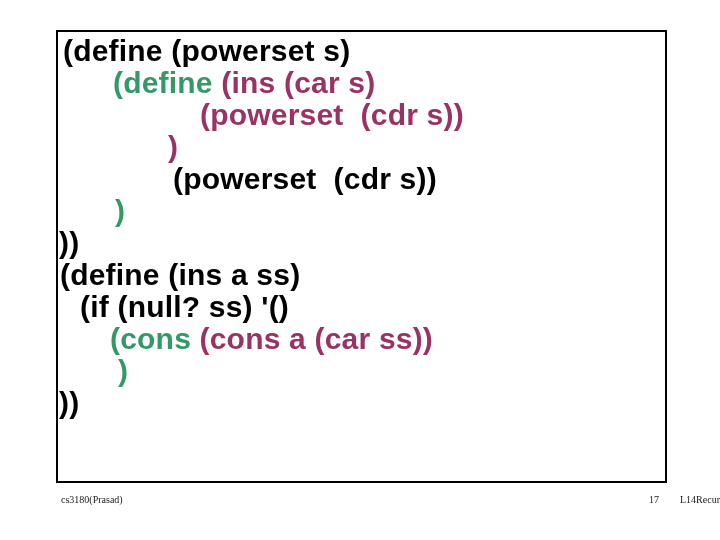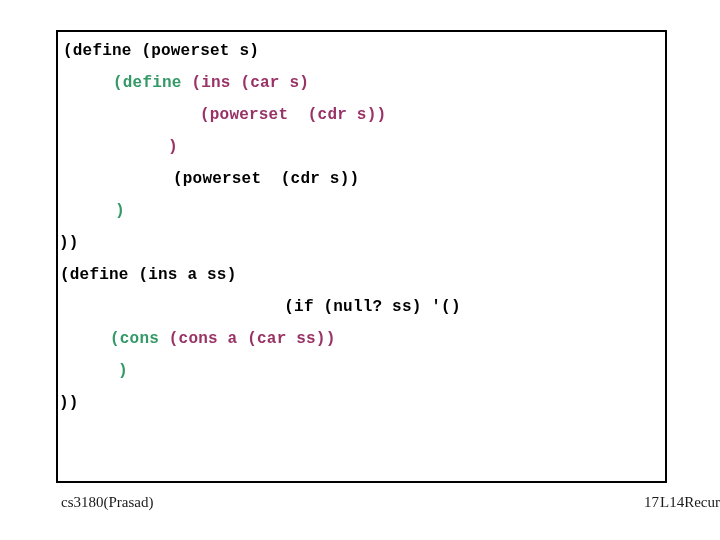--- a/index.html
+++ b/index.html
@@ -21,35 +21,35 @@
     top: 30px;
     width: 607px;
     height: 446px;
     border: 2px solid #000000;
     background: #ffffff;
     padding-top: 3px;
     overflow: hidden;
   }
   .code-line {
     white-space: pre;
-    font-family: Liberation Mono, monospace;
+    font-family: Liberation Sans, sans-serif;
     font-weight: bold;
-    font-size: 16px;
+    font-size: 30px;
     line-height: 32px;
     letter-spacing: 0.2px;
     color: #000000;
   }
   .footer {
     position: absolute;
     left: 0;
     top: 494px;
     width: 720px;
     height: 22px;
     font-family: "Liberation Serif", serif;
-    font-size: 15px;
+    font-size: 10px;
     color: #1a1a1a;
   }
   .footer-course {
     position: absolute;
     left: 61px;
     top: 0;
   }
   .footer-lecture {
     position: absolute;
     left: 0;
@@ -70,21 +70,21 @@
 
   <div class="code-box" id="code-box">
       <div class="code-line" style="margin-left: 5px;"><span style="color: rgb(0, 0, 0);">(define (powerset s)</span></div>
       <div class="code-line" style="margin-left: 55px;"><span style="color: rgb(51, 153, 102);">(define </span><span style="color: rgb(153, 51, 102);">(ins (car s)</span></div>
       <div class="code-line" style="margin-left: 142px;"><span style="color: rgb(153, 51, 102);">(powerset  (cdr s))</span></div>
       <div class="code-line" style="margin-left: 110px;"><span style="color: rgb(153, 51, 102);">)</span></div>
       <div class="code-line" style="margin-left: 115px;"><span style="color: rgb(0, 0, 0);">(powerset  (cdr s))</span></div>
       <div class="code-line" style="margin-left: 57px;"><span style="color: rgb(51, 153, 102);">)</span></div>
       <div class="code-line" style="margin-left: 1px;"><span style="color: rgb(0, 0, 0);">))</span></div>
       <div class="code-line" style="margin-left: 2px;"><span style="color: rgb(0, 0, 0);">(define (ins a ss)</span></div>
-      <div class="code-line" style="margin-left: 22px; text-align: center;"><span style="color: rgb(0, 0, 0);">(if (null? ss) '()</span></div>
+      <div class="code-line" style="margin-left: 22px;"><span style="color: rgb(0, 0, 0);">(if (null? ss) '()</span></div>
       <div class="code-line" style="margin-left: 52px;"><span style="color: rgb(51, 153, 102);">(cons </span><span style="color: rgb(153, 51, 102);">(cons a (car ss))</span></div>
       <div class="code-line" style="margin-left: 60px;"><span style="color: rgb(51, 153, 102);">)</span></div>
       <div class="code-line" style="margin-left: 1px;"><span style="color: rgb(0, 0, 0);">))</span></div>
     </div>
 
   <div class="footer">
     <span class="footer-course">cs3180(Prasad)</span>
     <span class="footer-lecture">L14Recur</span>
     <span class="footer-page">17</span>
   </div>

